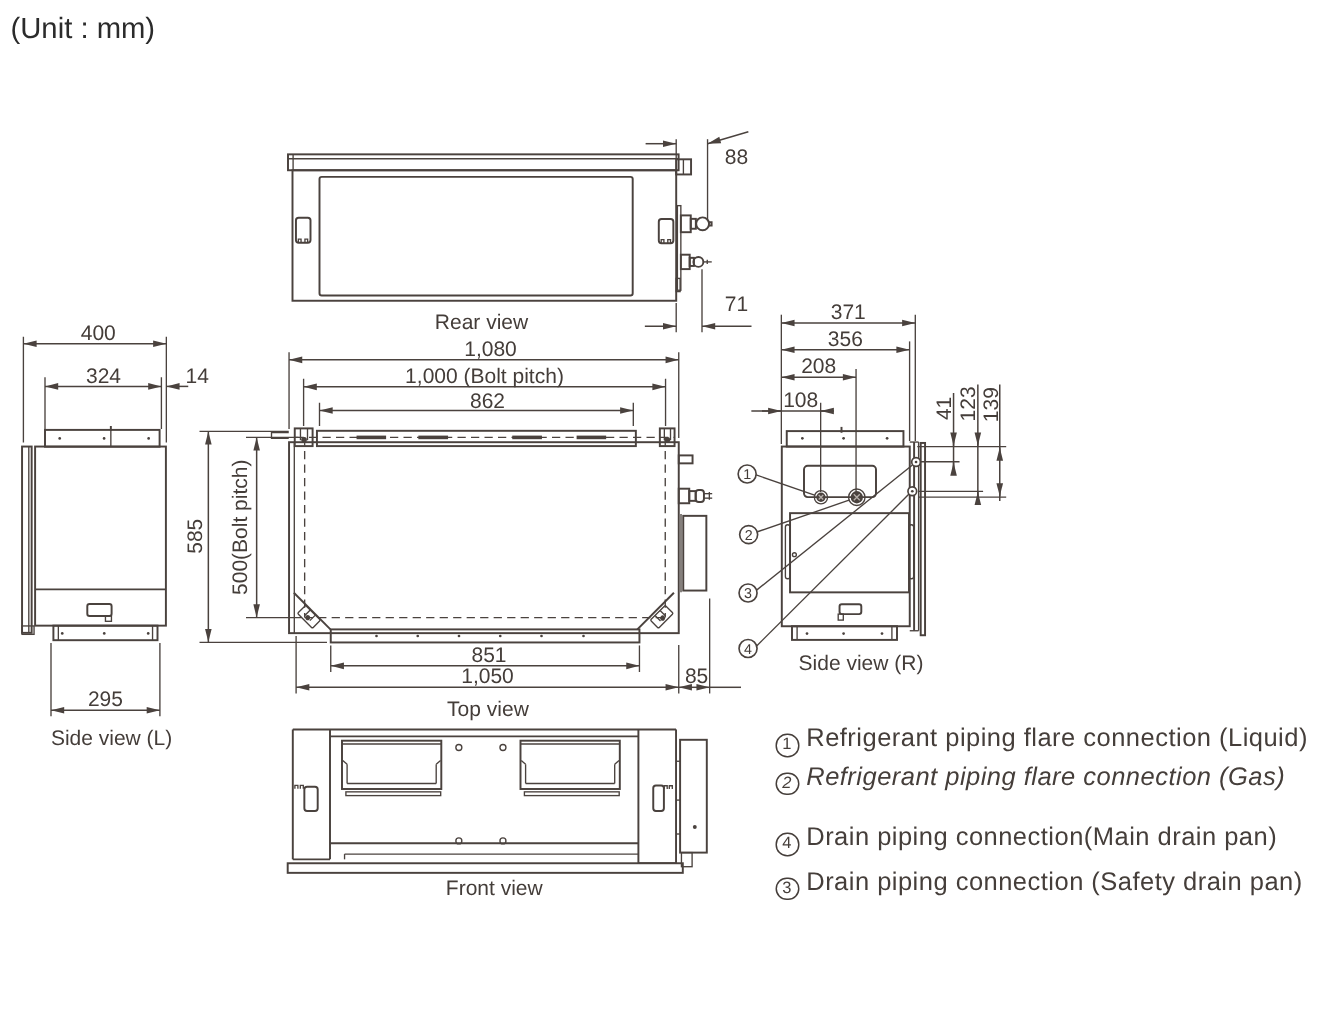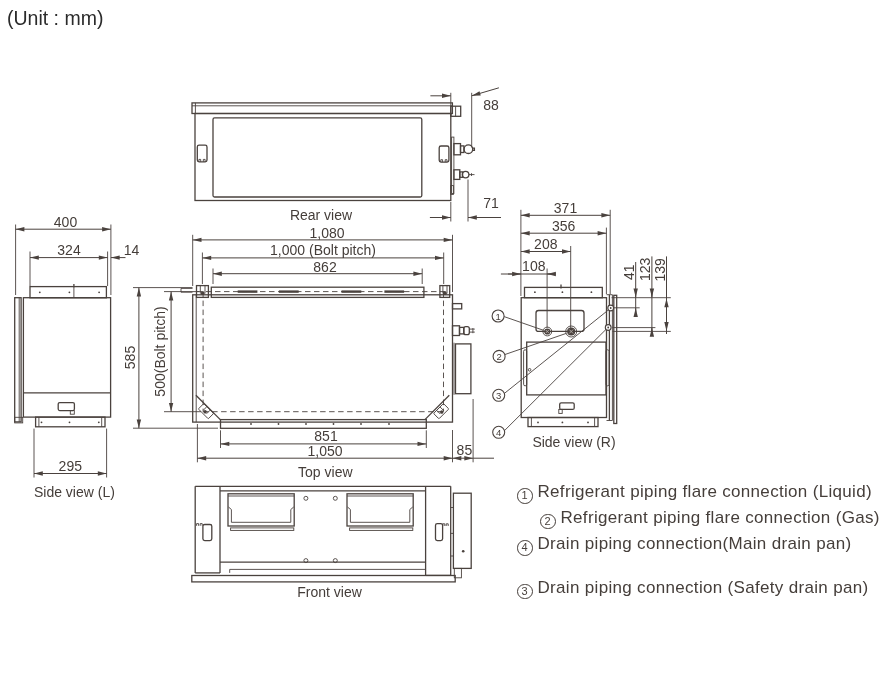--- a/index.html
+++ b/index.html
@@ -503,18 +503,18 @@
 <line class="t" x1="450.7" y1="556" x2="453.4" y2="556"></line>
 <circle class="f" cx="463.2" cy="551.3" r="1.3"></circle>
 <rect class="t" x="454.3" y="568.4" width="7.1" height="9.4"></rect>
 </g>
 
 <text x="329.5" y="596.5" text-anchor="middle">Front view</text>
 </svg>
 
 <div class="lg" style="left:517px;top:482px;"><span class="ci">1</span>Refrigerant piping flare connection (Liquid)</div>
 
-<div class="lg" style="left:540px;top:507.5px;"><span class="ci">2</span>Refrigerant piping flare connection (Gas)</div>
+<div class="lg" style="left:517px;top:507.5px;font-style:italic;"><span class="ci">2</span>Refrigerant piping flare connection (Gas)</div>
 
 <div class="lg" style="left:517px;top:536.5px;margin-top:41px;"><span class="ci">3</span>Drain piping connection (Safety drain pan)</div>
 
-<div class="lg" style="left:517px;top:534px;"><span class="ci">4</span>Drain piping connection(Main drain pan)</div>
+<div class="lg" style="left:517px;top:548px;"><span class="ci">4</span>Drain piping connection(Main drain pan)</div>
 </div>
 
 </body></html>

